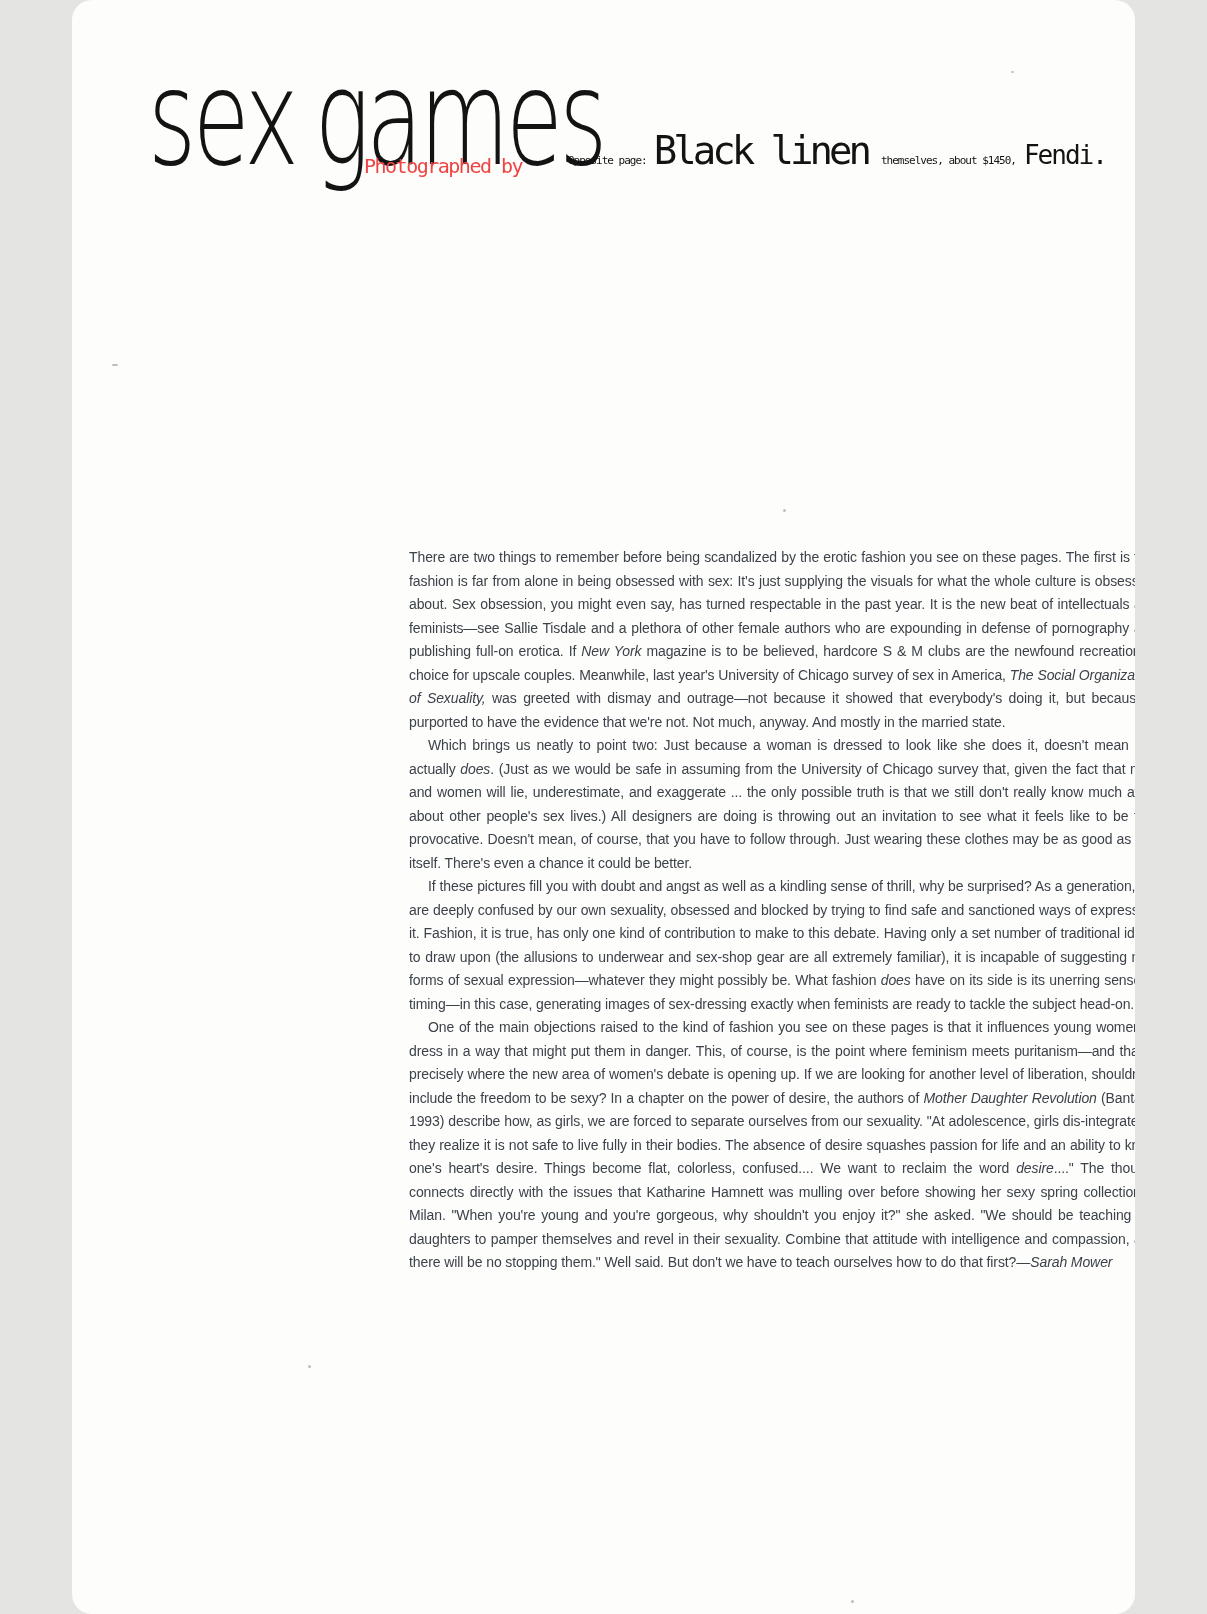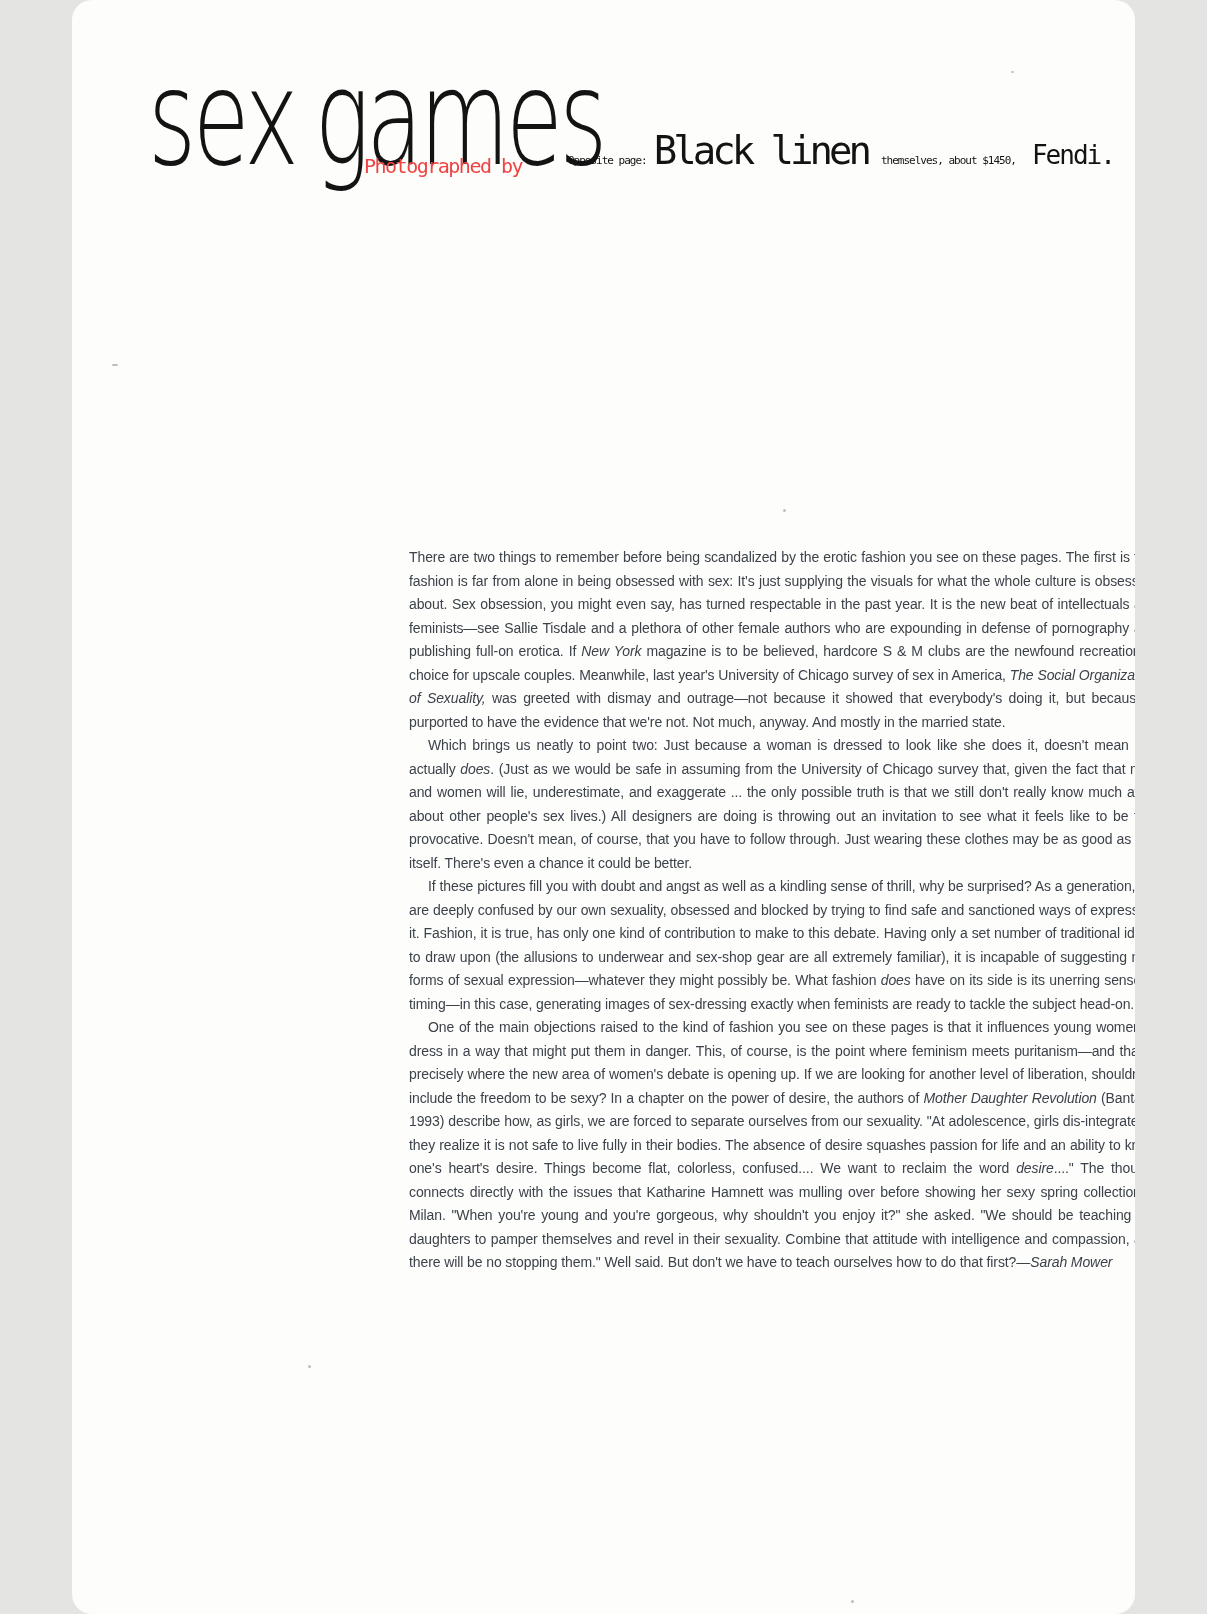--- a/index.html
+++ b/index.html
@@ -26,21 +26,21 @@
     white-space:nowrap;
   }
   .caption-line{
     position:absolute;left:496px;top:128px;
     display:flex;align-items:baseline;
     font-family:"DejaVu Sans Mono","Liberation Mono",monospace;
     color:#131313;white-space:nowrap;
   }
   .cap-small{font-size:11px;letter-spacing:-1px;}
   .cap-large{font-size:39px;letter-spacing:-4px;margin:0 7px;}
-  .cap-medium{font-size:26px;letter-spacing:-2px;margin-left:16px;}
+  .cap-medium{font-size:26px;letter-spacing:-2px;margin-left:8px;}
   .caption-line .cap-detail{margin-left:6px;}
   .credit-line{
     position:absolute;left:292px;top:154px;
     display:flex;align-items:baseline;
     font-family:"DejaVu Sans Mono","Liberation Mono",monospace;
     color:#ef4444;white-space:nowrap;
   }
   .credit-small{font-size:20px;letter-spacing:-1.5px;margin-right:9px;}
   .credit-large{font-size:31px;letter-spacing:-3px;}
   

